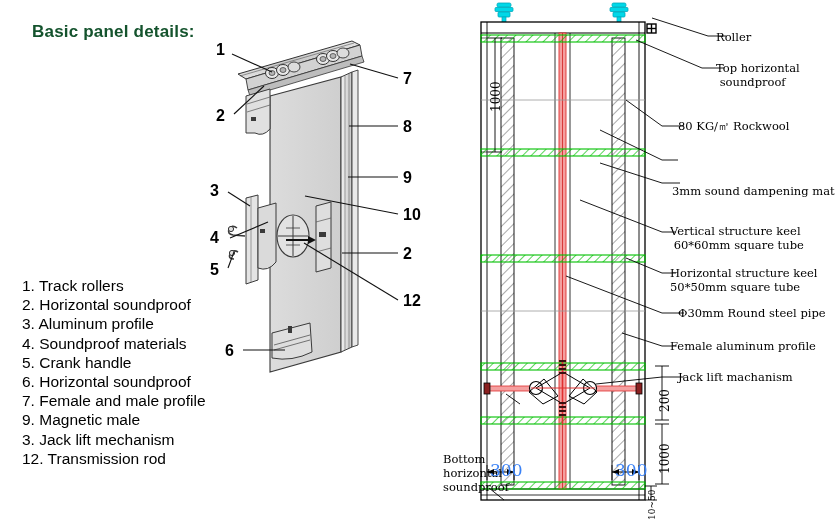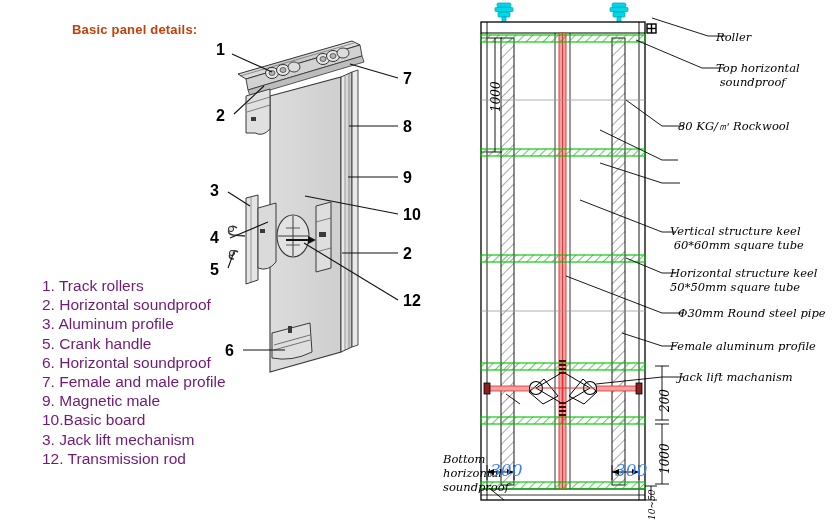--- a/index.html
+++ b/index.html
@@ -17,33 +17,31 @@
   }
   
   #left-panel {
     position: absolute;
     left: 0; top: 0;
     width: 440px; height: 527px;
   }
   #panel-title {
     position: absolute;
     left: 32px; top: 22px;
-    font-size: 13px;
+    font-size: 17px;
     font-weight: bold;
-    color: #c2410c;
+    color: #14532d;
     letter-spacing: 0.2px;
-    margin-left: 40px;
   }
   #legend-list {
     position: absolute;
     left: 22px; top: 276px;
     font-size: 15.5px;
     line-height: 19.2px;
-    color: #701a75;
-    margin-left: 20px;
+    color: #000000;
   }
   .legend-row {
     white-space: nowrap;
   }
   .legend-num { display: inline-block; }
   .legend-txt { }
   #left-illustration {
     position: absolute;
     left: 0; top: 0;
     width: 440px; height: 400px;
@@ -51,21 +49,21 @@
   .callout-num {
     position: absolute;
     font-size: 16px;
     font-weight: bold;
     color: #000;
   }
   
   #right-panel {
     position: absolute;
     left: 440px; top: 0;
-    width: 399px; height: 527px; font-style: italic;
+    width: 399px; height: 527px;
   }
   #right-svg { position: absolute; left: 0; top: 0; }
   .rlabel {
     position: absolute;
     font-family: "DejaVu Serif", serif;
     font-size: 11.5px;
     color: #000;
     line-height: 14px;
     white-space: pre;
   }
@@ -226,25 +224,25 @@
     <div class="callout-num" style="left:403px;top:118px">8</div>
     <div class="callout-num" style="left:403px;top:169px">9</div>
     <div class="callout-num" style="left:403px;top:206px">10</div>
     <div class="callout-num" style="left:403px;top:245px">2</div>
     <div class="callout-num" style="left:403px;top:292px">12</div>
 
     <div id="legend-list">
       <div class="legend-row"><span class="legend-num">1.</span> <span class="legend-txt">Track rollers</span></div>
       <div class="legend-row"><span class="legend-num">2.</span> <span class="legend-txt">Horizontal soundproof</span></div>
       <div class="legend-row"><span class="legend-num">3.</span> <span class="legend-txt">Aluminum profile</span></div>
+      <div class="legend-row"><span class="legend-num">4.</span> <span class="legend-txt">Soundproof materials</span></div>
       <div class="legend-row"><span class="legend-num">5.</span> <span class="legend-txt">Crank handle</span></div>
       <div class="legend-row"><span class="legend-num">6.</span> <span class="legend-txt">Horizontal soundproof</span></div>
       <div class="legend-row"><span class="legend-num">7.</span> <span class="legend-txt">Female and male profile</span></div>
       <div class="legend-row"><span class="legend-num">9.</span> <span class="legend-txt">Magnetic male</span></div>
-      <div class="legend-row"><span class="legend-num">10.</span><span class="legend-txt">Basic board</span></div>
       <div class="legend-row"><span class="legend-num">3.</span> <span class="legend-txt">Jack lift mechanism</span></div>
       <div class="legend-row"><span class="legend-num">12.</span> <span class="legend-txt">Transmission rod</span></div>
     </div>
   </div>
 
   <div id="right-panel">
 
     <svg id="right-svg" width="399" height="527" viewBox="0 0 399 527">
       <defs>
 
@@ -414,20 +412,21 @@
       <g stroke="#000" stroke-width="0.9" fill="none">
         <line x1="66" y1="394" x2="80" y2="404"></line>
         <line x1="49" y1="488" x2="64" y2="500"></line>
       </g>
     </svg>
 
     <div class="rlabel" style="left:276px;top:30px">Roller</div>
     <div class="rlabel" style="left:276px;top:61px">Top horizontal
  soundproof</div>
     <div class="rlabel" style="left:238px;top:119px">80 KG/㎥ Rockwool</div>
+    <div class="rlabel" style="left:232px;top:184px">3mm sound dampening mat</div>
     <div class="rlabel" style="left:230px;top:224px">Vertical structure keel
  60*60mm square tube</div>
     <div class="rlabel" style="left:230px;top:266px">Horizontal structure keel
 50*50mm square tube</div>
     <div class="rlabel" style="left:238px;top:306px">Φ30mm Round steel pipe</div>
     <div class="rlabel" style="left:230px;top:339px">Female aluminum profile</div>
     <div class="rlabel" style="left:238px;top:370px">Jack lift machanism</div>
 
     <div class="rlabel" style="left:3px;top:452px">Bottom
 horizontal

